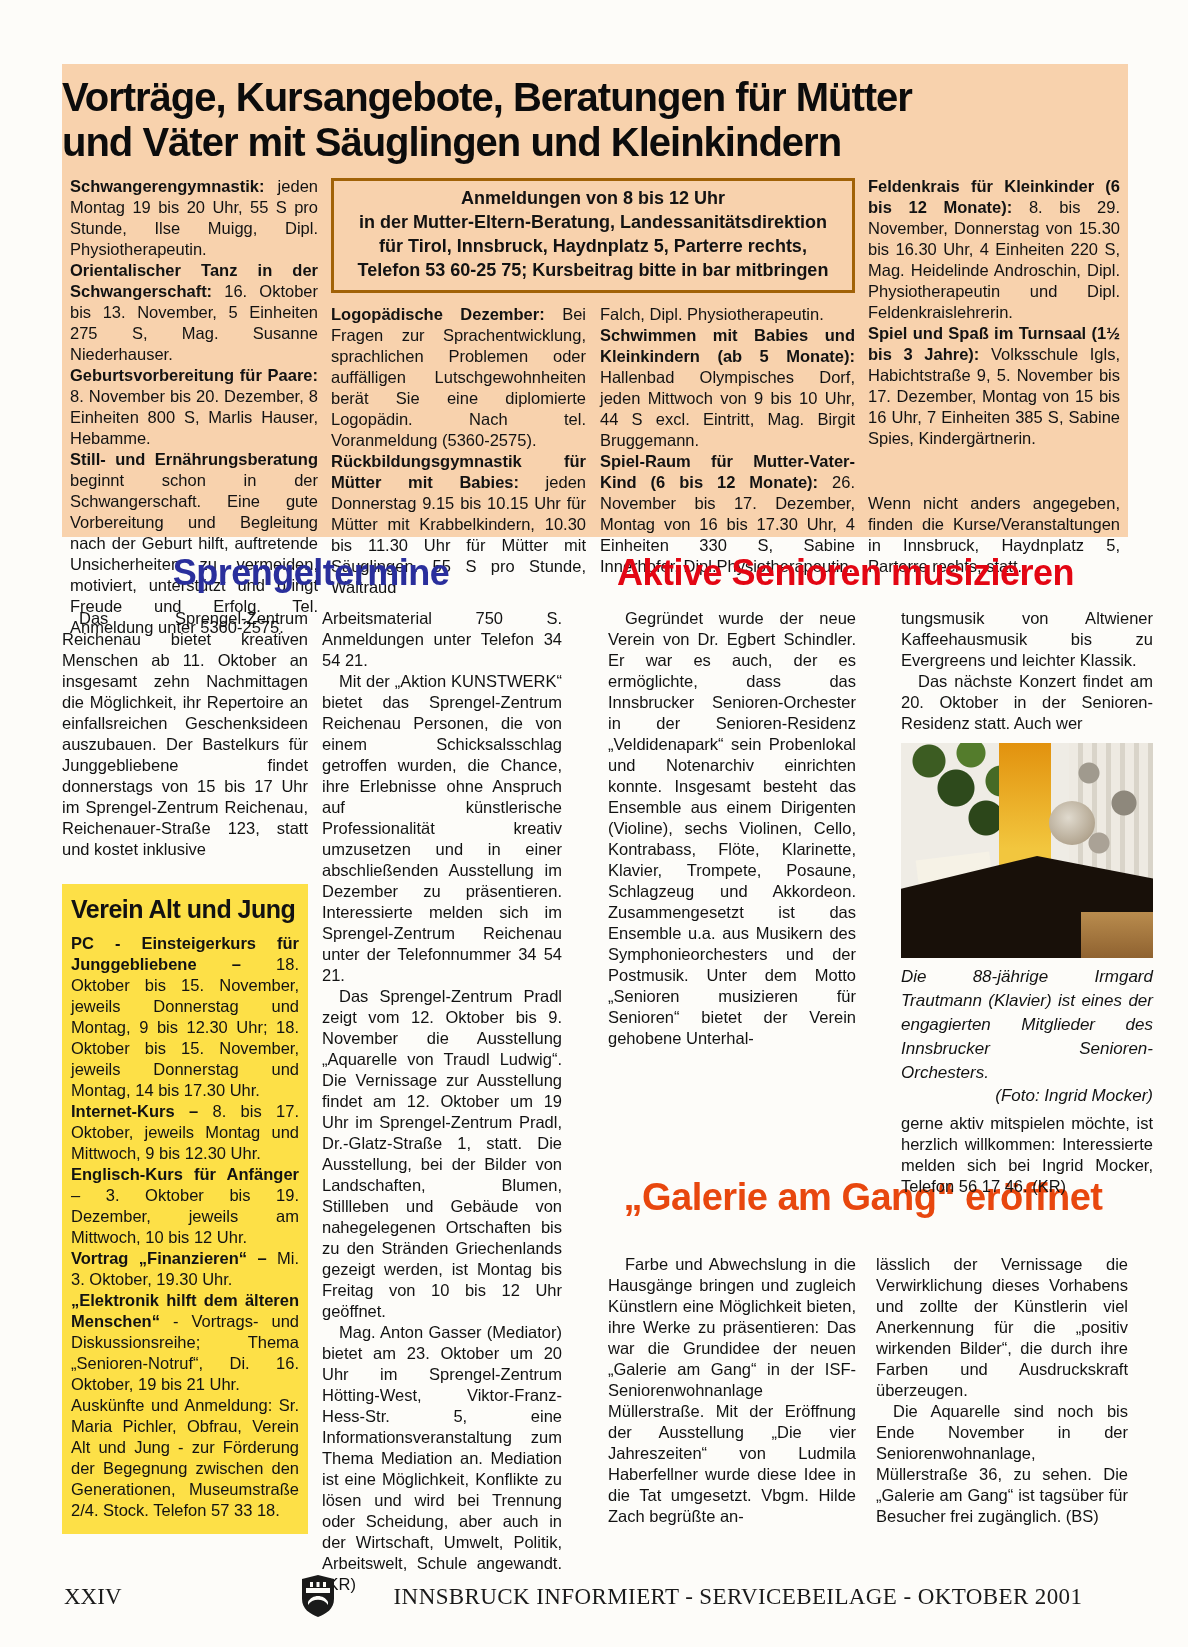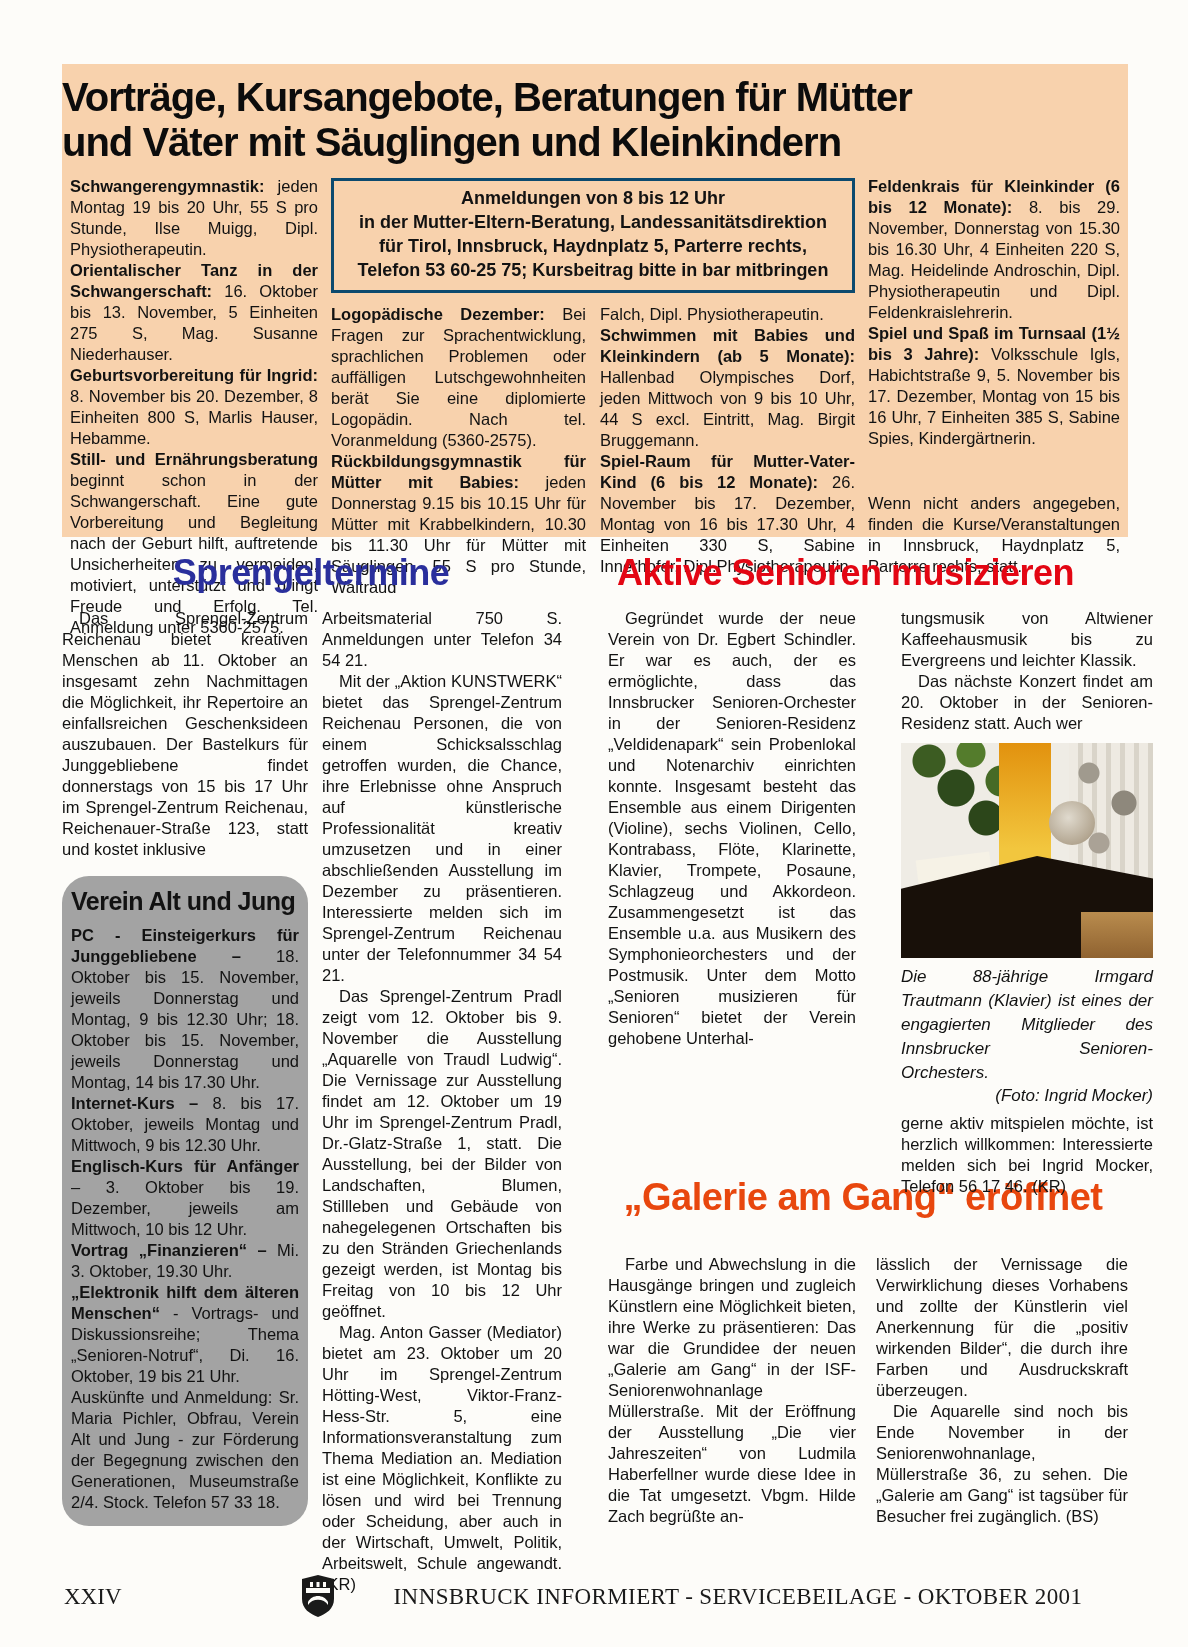--- a/index.html
+++ b/index.html
@@ -15,21 +15,21 @@
   .ind{text-indent:17px;}
 
   
   .top-box{position:absolute;left:62px;top:64px;width:1066px;height:473px;background:#f8d2ad;}
   .top-title{text-align:left;font-weight:700;font-size:40px;line-height:45px;
              letter-spacing:-1px;padding-top:11px;color:#0c0c0c;}
   .top-content{display:flex;gap:13px;padding:11px 8px 0 8px;}
   .tb-col1{width:248px;}
   .tb-mid{width:524px;}
   .tb-col4{width:252px;}
-  .ann-box{border:3px solid #0c4a6e;padding:5px 10px 8px;text-align:center;
+  .ann-box{border:3px solid #a16207;padding:5px 10px 8px;text-align:center;
            font-weight:700;font-size:18px;line-height:24px;margin:2px 0 11px;}
   .tb-mid-cols{display:flex;gap:14px;}
   .tb-mid-col{width:255px;}
   .tb-note{margin-top:44px;}
 
   
   .headline{position:absolute;font-weight:700;font-size:36px;letter-spacing:-0.5px;
             text-align:center;white-space:nowrap;}
   .h-blue{left:62px;top:552px;width:498px;color:#2a2f9c;}
   .h-red{left:578px;top:552px;width:535px;color:#e30613;}
@@ -37,21 +37,21 @@
 
   
   .colA{position:absolute;left:62px;top:608px;width:246px;}
   .colB{position:absolute;left:322px;top:608px;width:240px;}
   .colC{position:absolute;left:608px;top:608px;width:248px;height:562px;overflow:hidden;}
   .colD{position:absolute;left:901px;top:608px;width:252px;}
   .galL{position:absolute;left:608px;top:1254px;width:248px;}
   .galR{position:absolute;left:876px;top:1254px;width:252px;}
 
   
-  .verein-box{margin-top:16px;background:#a3a3a3;padding:11px 9px 13px;border-radius:27px;}
+  .verein-box{margin-top:24px;background:#fde047;padding:11px 9px 13px;}
   .verein-title{font-size:25px;font-weight:700;letter-spacing:-0.5px;margin:0 0 9px;}
 
   
   .photo{position:relative;width:252px;height:215px;margin:9px 0 7px;background:#efece5;overflow:hidden;}
   .ph-plant{position:absolute;left:0;top:0;width:160px;height:130px;
     background:
       radial-gradient(circle at 28px 18px,#3c5c22 0 16px,transparent 17px),
       radial-gradient(circle at 70px 10px,#547c2c 0 14px,transparent 15px),
       radial-gradient(circle at 55px 45px,#2e4a1c 0 18px,transparent 19px),
       radial-gradient(circle at 100px 38px,#466a26 0 15px,transparent 16px),
@@ -92,21 +92,21 @@
   <div class="top-box">
     <div class="top-title">
       <div>Vorträge, Kursangebote, Beratungen für Mütter</div>
       <div>und Väter mit Säuglingen und Kleinkindern</div>
     </div>
     <div class="top-content">
 
       <div class="tb-col1">
         <p class="para"><b>Schwangerengymnastik:</b><span> jeden Montag 19 bis 20 Uhr, 55 S pro Stunde, Ilse Muigg, Dipl. Physiotherapeutin.</span></p>
         <p class="para"><b>Orientalischer Tanz in der Schwangerschaft:</b><span> 16. Oktober bis 13. November, 5 Einheiten 275 S, Mag. Susanne Niederhauser.</span></p>
-        <p class="para"><b>Geburtsvorbereitung für Ingrid:</b><span> 8. November bis 20. Dezember, 8 Einheiten 800 S, Marlis Hauser, Hebamme.</span></p>
+        <p class="para"><b>Geburtsvorbereitung für Paare:</b><span> 8. November bis 20. Dezember, 8 Einheiten 800 S, Marlis Hauser, Hebamme.</span></p>
         <p class="para"><b>Still- und Ernährungsberatung</b><span> beginnt schon in der Schwangerschaft. Eine gute Vorbereitung und Begleitung nach der Geburt hilft, auftretende Unsicherheiten zu vermeiden, motiviert, unterstützt und bringt Freude und Erfolg. Tel. Anmeldung unter 5360-2575.</span></p>
       </div>
 
       <div class="tb-mid">
         <div class="ann-box">
           <div>Anmeldungen von 8 bis 12 Uhr</div>
           <div>in der Mutter-Eltern-Beratung, Landessanitätsdirektion</div>
           <div>für Tirol, Innsbruck, Haydnplatz 5, Parterre rechts,</div>
           <div>Telefon 53 60-25 75; Kursbeitrag bitte in bar mitbringen</div>
         </div>

